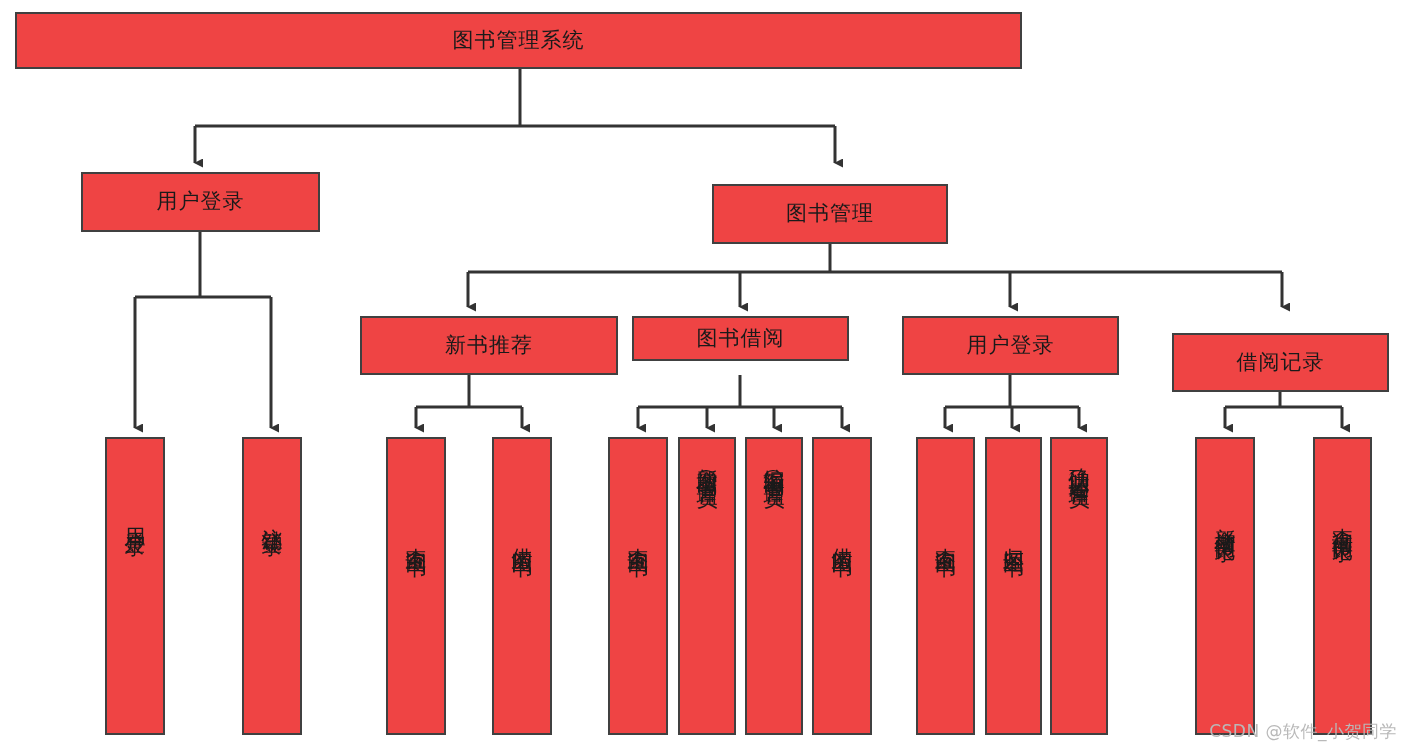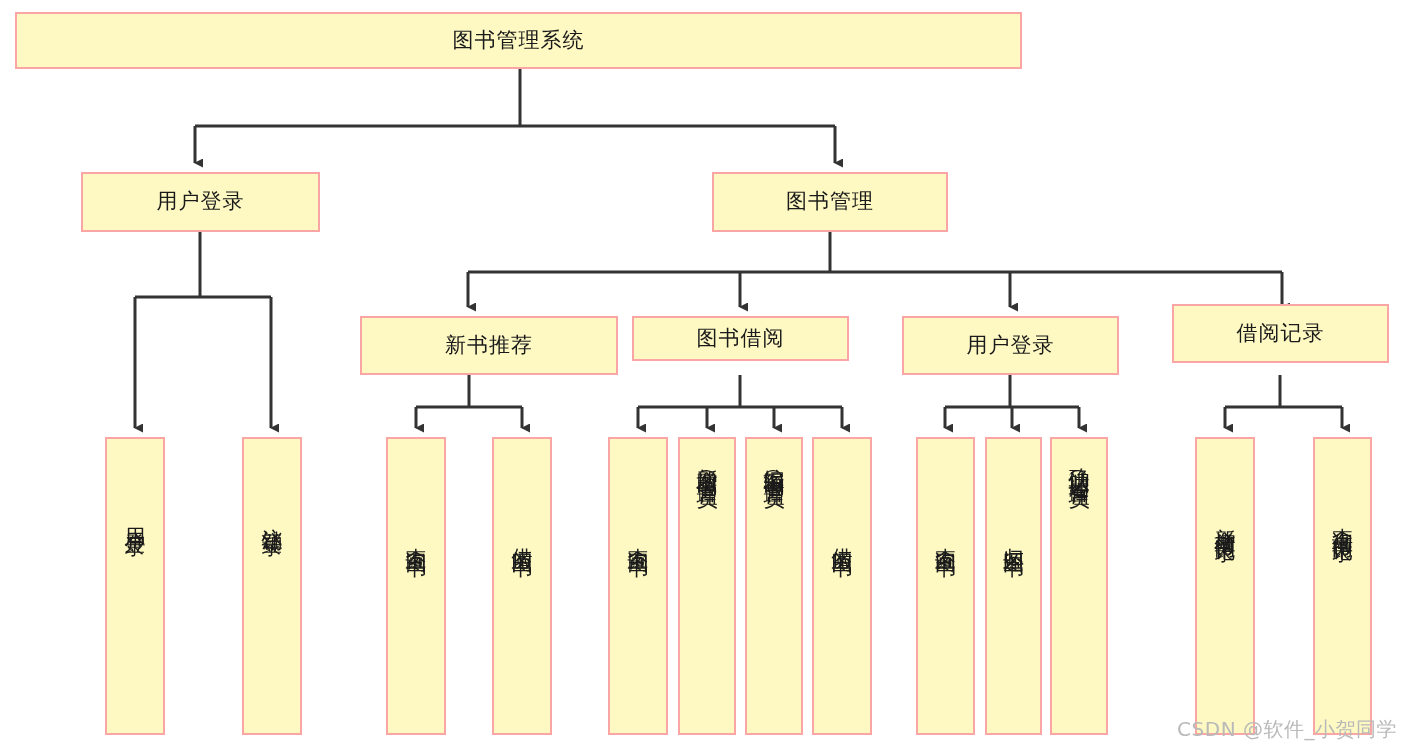--- a/index.html
+++ b/index.html
@@ -25,22 +25,22 @@
     position: absolute;
     left: 0;
     top: 0;
     width: 1405px;
     height: 747px;
     display: block;
   }
   .node-box {
     position: absolute;
     box-sizing: border-box;
-    background: #fef9c3;
-    border: 2px solid #fca5a5;
+    background: #ef4444;
+    border: 2px solid #404040;
     display: flex;
     align-items: center;
     justify-content: center;
     color: #1a1a1a;
   }
   .node-box.horizontal {
     font-size: 21px;
     line-height: 1.2;
     letter-spacing: 1px;
   }
@@ -64,21 +64,21 @@
   .node-box.vertical.midshort .vlabel {
     padding-top: 88px;
   }
   .node-box.vertical.topish .vlabel {
     padding-top: 8px;
   }
   #watermark {
     position: absolute;
     right: 8px;
     bottom: 4px;
-    font-size: 20px;
+    font-size: 17px;
     color: #b9b9b9;
     letter-spacing: 0.5px;
     white-space: nowrap;
     user-select: none;
   }
 </style>
 </head>
 <body>
 
 <div id="diagram-root">
@@ -134,37 +134,37 @@
   </svg>
 
   <div class="node-box horizontal" style="left:15px; top:12px; width:1007px; height:57px;">
     <span>图书管理系统</span>
   </div>
 
   <div class="node-box horizontal" style="left:81px; top:172px; width:239px; height:60px;">
     <span>用户登录</span>
   </div>
 
-  <div class="node-box horizontal" style="left:712px; top:172px; width:236px; height:60px;">
+  <div class="node-box horizontal" style="left:712px; top:184px; width:236px; height:60px;">
     <span>图书管理</span>
   </div>
 
   <div class="node-box horizontal" style="left:360px; top:316px; width:258px; height:59px;">
     <span>新书推荐</span>
   </div>
 
   <div class="node-box horizontal" style="left:632px; top:316px; width:217px; height:45px;">
     <span>图书借阅</span>
   </div>
 
   <div class="node-box horizontal" style="left:902px; top:316px; width:217px; height:59px;">
     <span>用户登录</span>
   </div>
 
-  <div class="node-box horizontal" style="left:1172px; top:304px; width:217px; height:59px;">
+  <div class="node-box horizontal" style="left:1172px; top:333px; width:217px; height:59px;">
     <span>借阅记录</span>
   </div>
 
   <div class="node-box vertical mid" style="left:105px; top:437px; width:60px; height:298px;">
     <span class="vlabel">用户登录</span>
   </div>
 
   <div class="node-box vertical mid" style="left:242px; top:437px; width:60px; height:298px;">
     <span class="vlabel">注销登录</span>
   </div>

